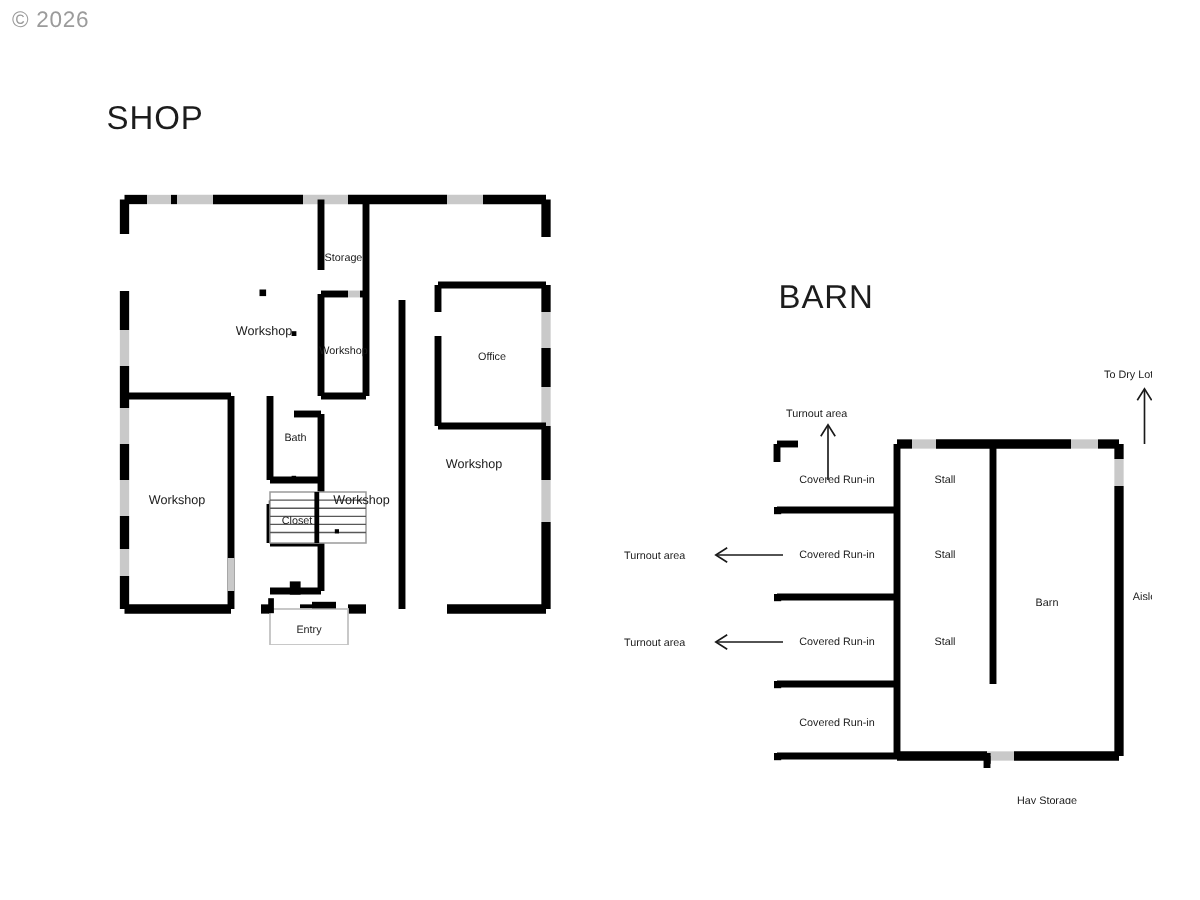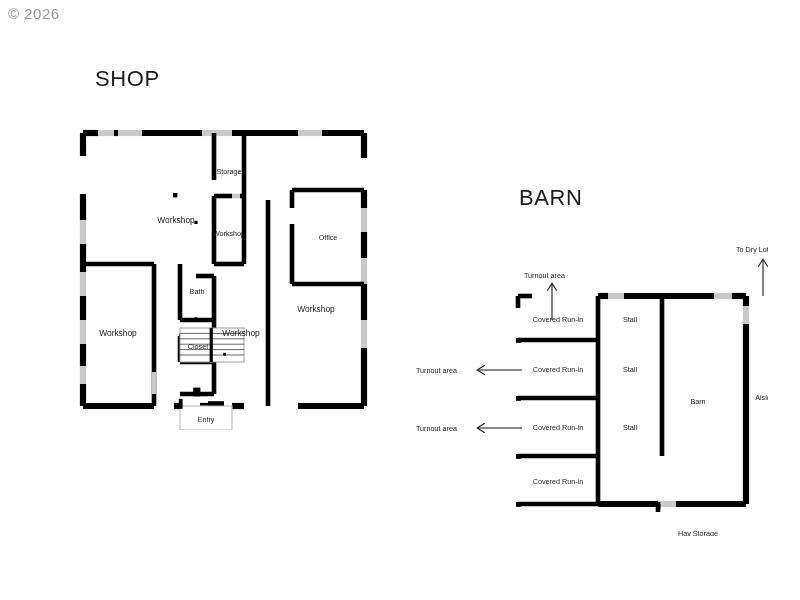--- a/index.html
+++ b/index.html
@@ -27,21 +27,21 @@
   }
   .plan-title {
     position: absolute;
     font-family: "Liberation Sans", sans-serif;
     font-weight: 400;
     font-size: 22px;
     color: #1c1c1c;
     letter-spacing: 0.6px;
     white-space: nowrap;
   }
-  #shop-title { left: 95px; top: 66px; }
+  #shop-title { left: 71px; top: 66px; }
   #barn-title { left: 519px; top: 185px; }
 
   svg { display: block; }
   svg text {
     font-family: "Liberation Sans", sans-serif;
     fill: #1a1a1a;
   }
   .room-lbl { font-size: 4.2px; text-anchor: middle; }
   .room-lbl-sm { font-size: 3.6px; text-anchor: middle; }
   .ext-lbl { font-size: 3.6px; }

